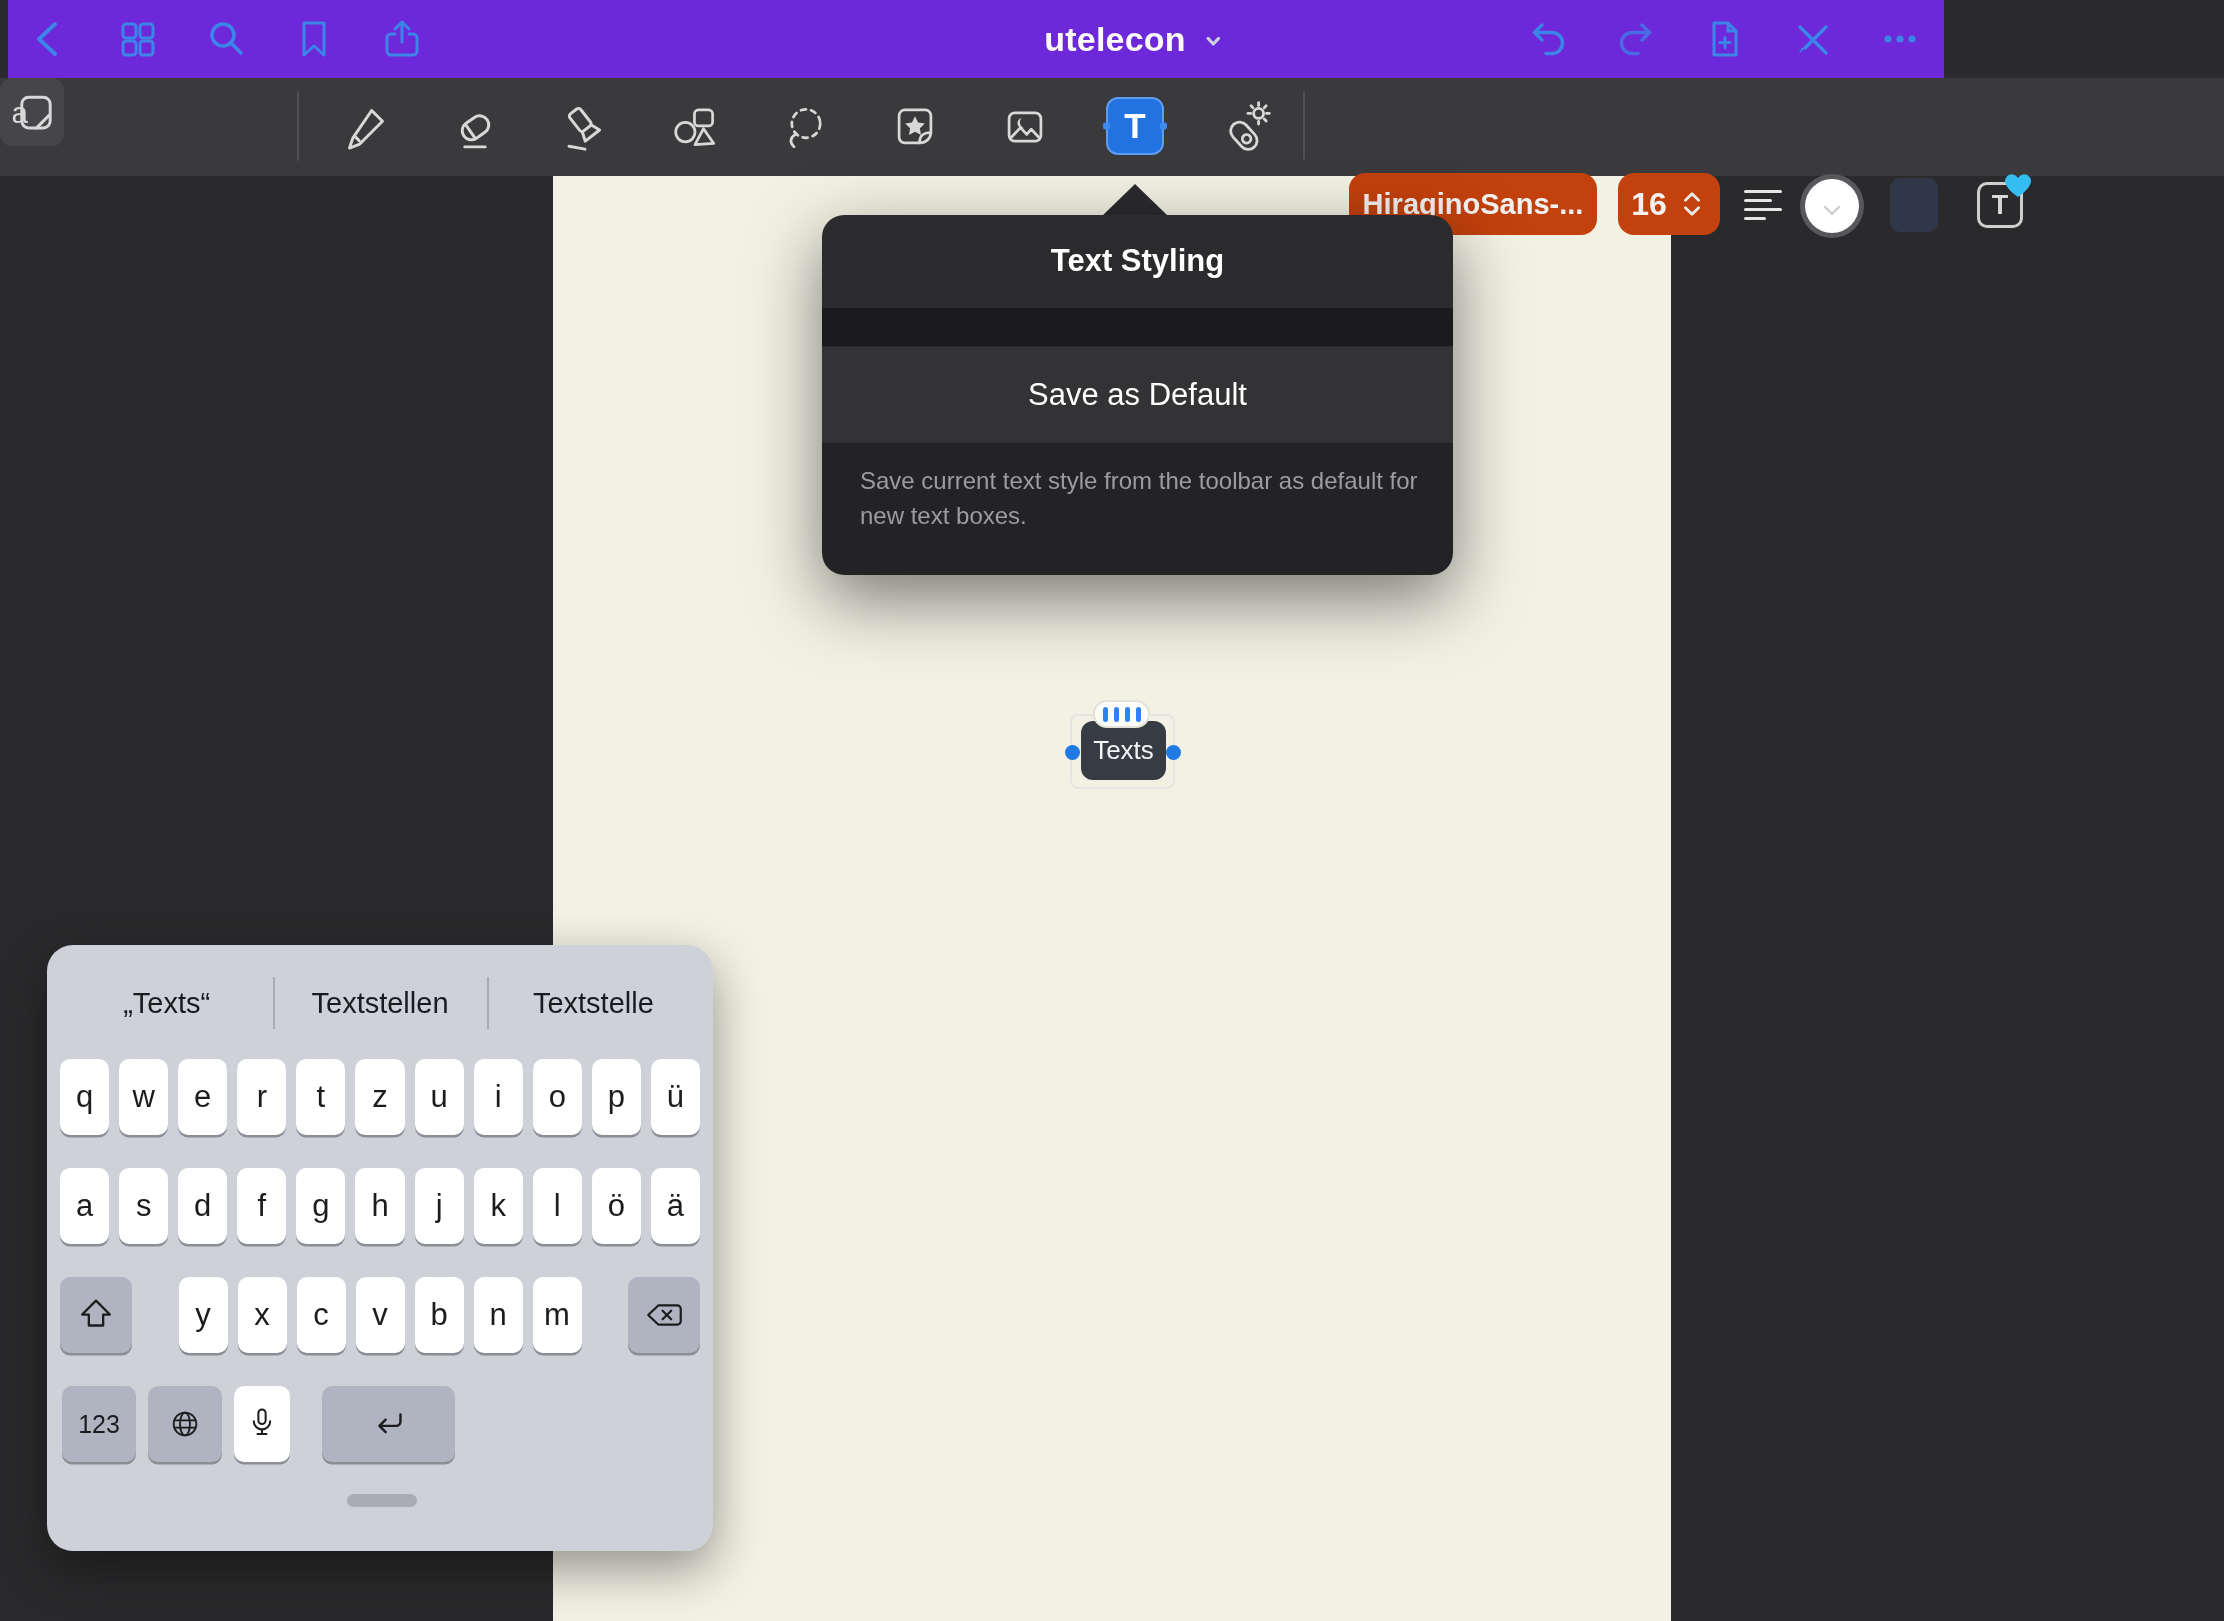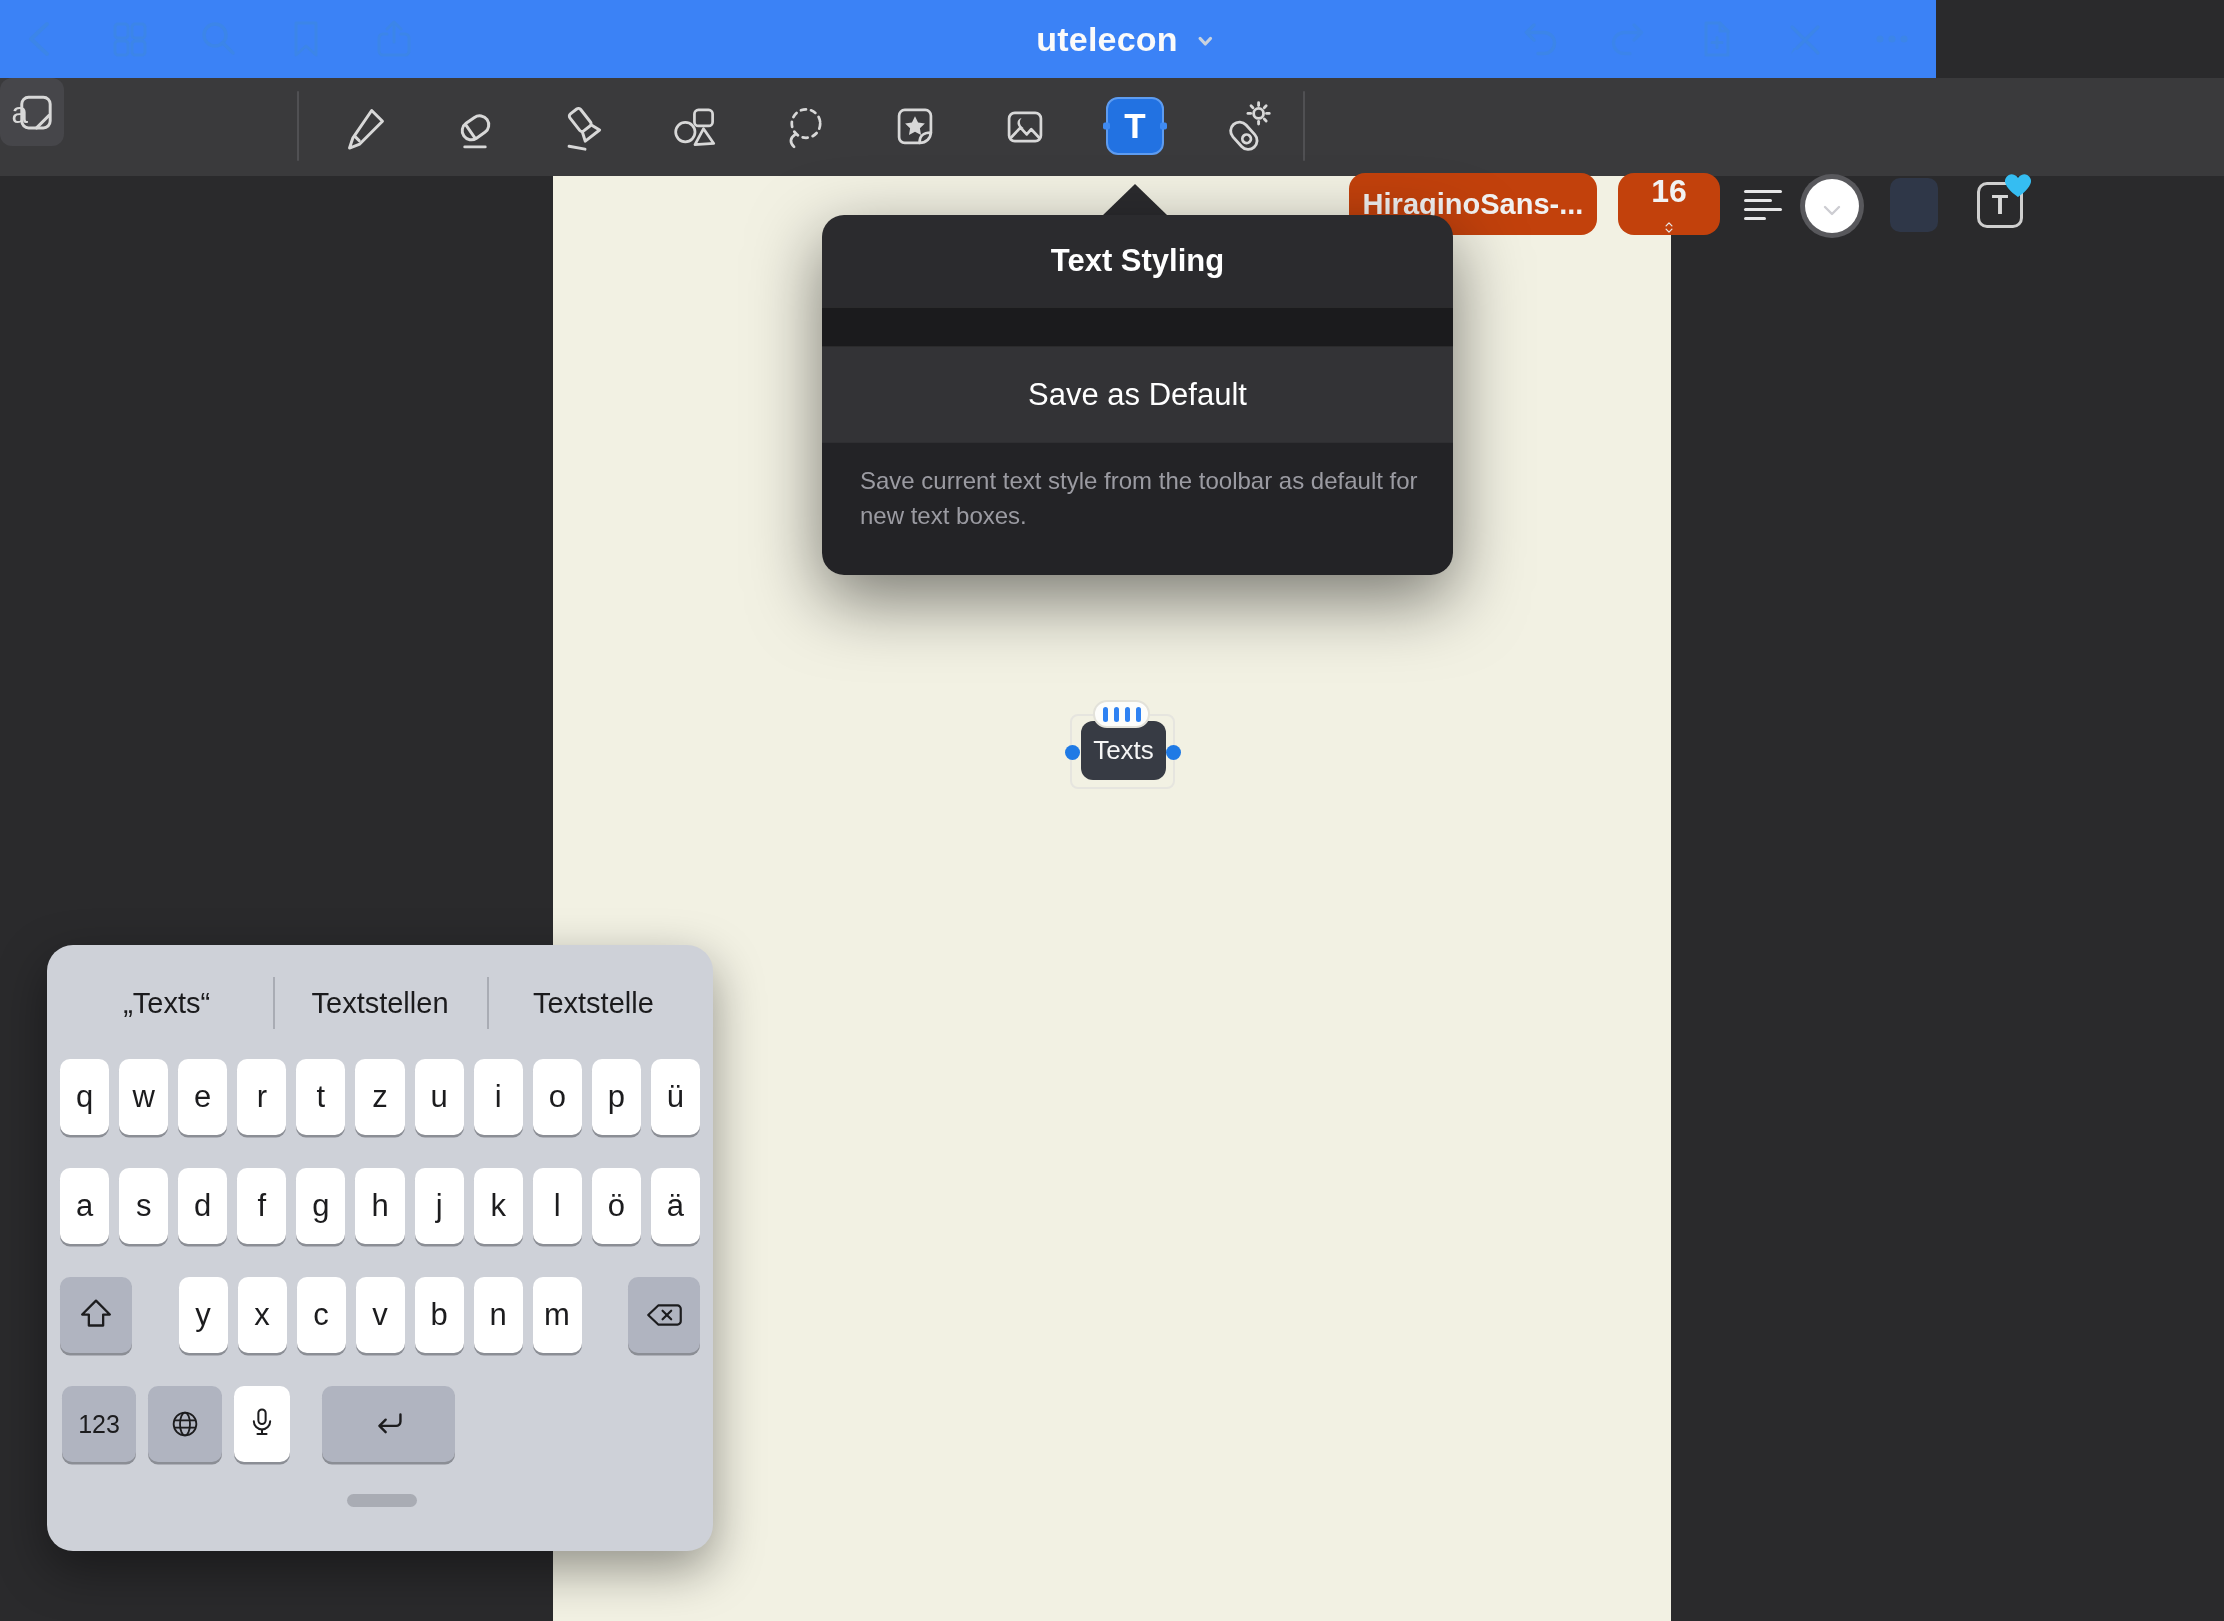--- a/index.html
+++ b/index.html
@@ -5,21 +5,21 @@
   html,body{margin:0;padding:0;}
   body{
     width:2224px;height:1621px;position:relative;overflow:hidden;
     background:#2a2a2c;font-family:"Liberation Sans",sans-serif;
     -webkit-font-smoothing:antialiased;
   }
   svg{display:block;}
   .icon-stroke{fill:none;stroke:currentColor;stroke-width:3;stroke-linecap:round;stroke-linejoin:round;}
 
   
-  .navbar{position:absolute;left:0;top:0;width:1936px;height:78px;background:#3b82f6;z-index:30;}
+  .navbar{position:absolute;left:8px;top:0;width:1936px;height:78px;background:#6d28d9;z-index:30;}
   .nav-group{position:absolute;top:0;height:78px;display:flex;align-items:center;gap:44px;}
   .nav-left{left:20px;}
   .nav-right{right:22px;}
   .nav-btn{width:44px;height:44px;display:flex;align-items:center;justify-content:center;color:#3c85e8;}
   .nav-btn.dim{opacity:.72;}
   .nav-title{
     position:absolute;left:1128px;top:0;height:78px;transform:translateX(-50%);
     display:flex;align-items:center;gap:14px;color:#fafafa;
     font-size:34px;font-weight:700;letter-spacing:.2px;
   }
@@ -37,21 +37,21 @@
     color:#ffffff;font-size:35px;font-weight:700;
   }
   .tool-text .side-dot{position:absolute;top:50%;width:7px;height:7px;border-radius:2px;background:#3f8af1;transform:translateY(-50%);}
   .tool-text .side-dot.l{left:-5px;}
   .tool-text .side-dot.r{right:-5px;}
   .tb-pill{
     position:absolute;top:95px;height:62px;border-radius:16px;background:#c2410c;
     display:flex;align-items:center;justify-content:center;color:#f2f2f2;
   }
   .pill-font{left:1349px;width:248px;font-size:29px;font-weight:700;}
-  .pill-size{left:1618px;width:102px;gap:10px;font-size:32px;font-weight:700;flex-direction:column;}
+  .pill-size{left:1618px;width:102px;gap:10px;font-size:32px;font-weight:700;}
   .tb-align{position:absolute;left:1744px;top:112px;width:38px;height:30px;display:flex;flex-direction:column;justify-content:space-between;}
   .tb-align .ln{height:3.4px;border-radius:2px;background:#e6e6e7;}
   .swatch{position:absolute;left:1800px;top:96px;width:64px;height:64px;border-radius:50%;background:#58585c;display:flex;align-items:center;justify-content:center;}
   .swatch .inner{width:54px;height:54px;border-radius:50%;background:#ffffff;display:flex;align-items:center;justify-content:center;}
   .swatch .inner svg{margin-top:10px;color:#cdcdd2;}
   .ghost-press{position:absolute;left:1890px;top:100px;width:48px;height:54px;border-radius:10px;background:#36486b;opacity:.45;}
   .tstyle{
     position:absolute;left:1977px;top:104px;width:46px;height:46px;border-radius:10px;
     border:3px solid #cfcfcf;box-sizing:border-box;color:#d8d8d8;
     display:flex;align-items:center;justify-content:center;font-size:27px;font-weight:700;

